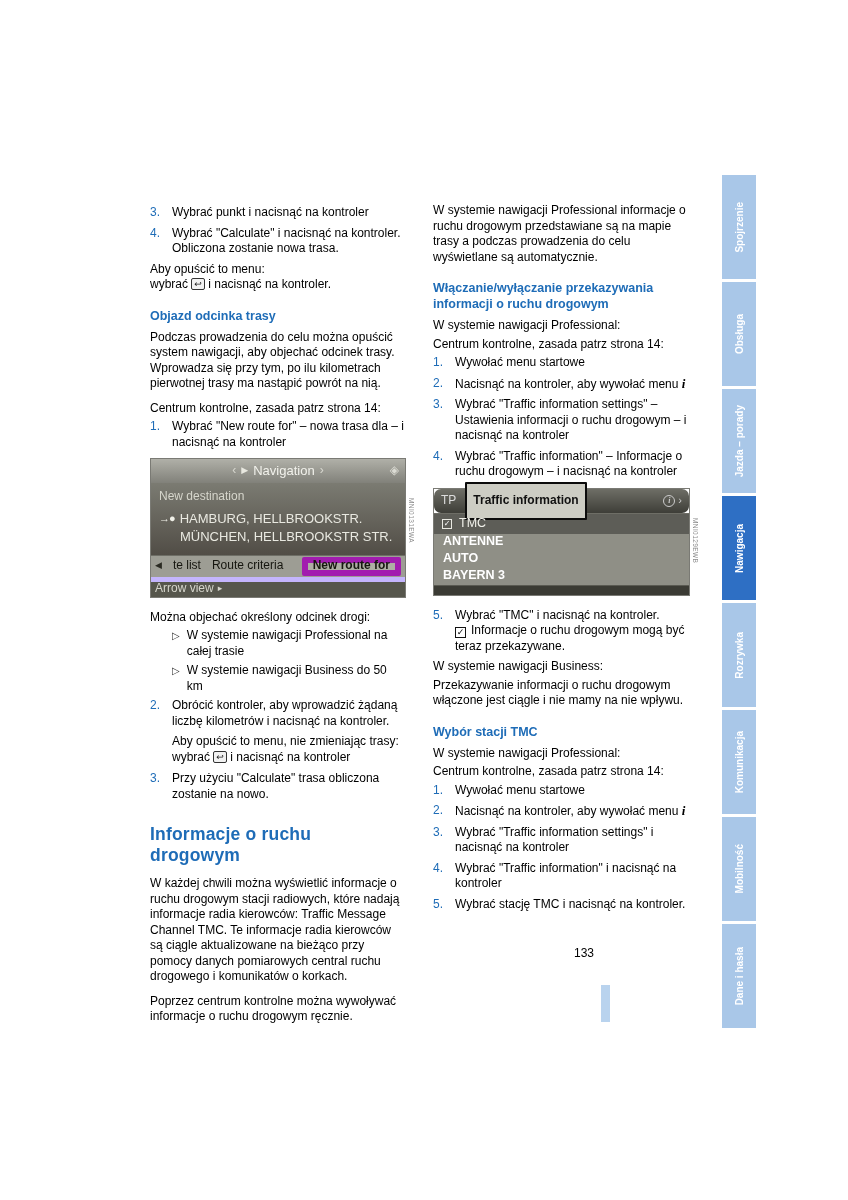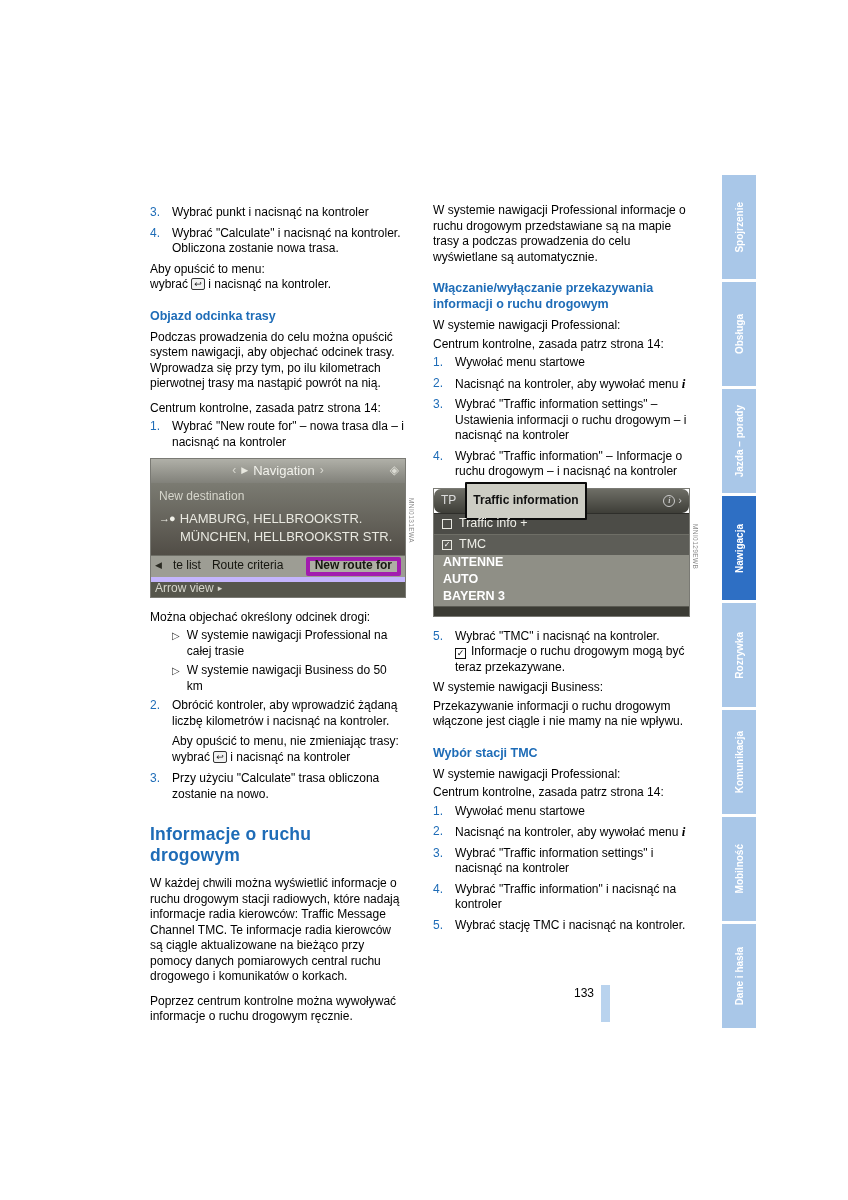--- a/index.html
+++ b/index.html
@@ -40,21 +40,21 @@
   .fig1-hright { position:absolute; right:6px; top:0; height:24px; display:flex; align-items:center;
                  color:#dcdcd4; font-size:12px; }
   .fig1-body { background:linear-gradient(#7b7b72,#514d46); color:#e9e9e1; padding:5px 8px 7px; }
   .fig1-body .ln1 { font-size:12px; color:#d6d6cc; margin:1px 0 6px; }
   .fig1-body .ln  { font-size:13px; margin:3px 0; display:flex; align-items:center; gap:5px; }
   .fig1-body .ln3 { padding-left:21px; }
   .dest-icon { font-size:11px; letter-spacing:-1px; color:#f0f0e8; }
   .fig1-menu { height:22px; background:#9d9d94; display:flex; align-items:center; gap:11px;
                font-size:12px; color:#16160f; padding:0 4px; border-top:1px solid #6e6e66; }
   .fig1-menu .mback { font-size:9px; color:#2a2a22; }
-  .fig1-menu .sel { border:4px solid #a21caf; background:#aeaea4; padding:0 5px; height:19px;
+  .fig1-menu .sel { border:6px solid #a21caf; background:#aeaea4; padding:0 5px; height:19px;
                     display:flex; align-items:center; border-radius:2px; font-weight:bold; margin-left:auto; }
   .fig1-arrowbar { height:20px; background:#56564c; color:#d6d6cc; display:flex; align-items:center;
                    gap:4px; font-size:12px; padding:0 4px; border-top:5px solid #c4b5fd; }
   .fig1-arrowbar .asm { font-size:9px; }
 
   .fig-code { position:absolute; right:-14px; top:28%; writing-mode:vertical-rl; font-size:6.5px;
               color:#8d8d8d; letter-spacing:.4px; }
 
   
   .fig2 { width:257px; }
@@ -78,21 +78,21 @@
   .fig2-bottom { height:10px; background:#3b3b34; border-top:1px solid #5a5a52; }
 
   
   .sidebar { position:absolute; left:722px; top:175px; width:34px; }
   .tab { height:104px; margin-bottom:3px; background:#a9c7e8; display:flex; align-items:center; justify-content:center; overflow:hidden; }
   .tab.active { background:#2e6fc4; }
   .tab span { writing-mode:vertical-rl; transform:rotate(180deg); color:#fff; font-weight:bold;
               font-size:10px; white-space:nowrap; }
 
   
-  .pagenum { position:absolute; left:548px; top:986px; width:46px; text-align:right; font-size:12px; }
+  .pagenum { position:absolute; left:548px; top:946px; width:46px; text-align:right; font-size:12px; }
   .pagebar { position:absolute; left:601px; top:985px; width:9px; height:37px; background:#b9d3ee; }
 </style>
 </head>
 <body>
 
 <div class="page">
 
   <div class="col col-left">
 
     <div class="step">
@@ -212,24 +212,20 @@
 
     <div class="fig fig2">
       <div class="fig2-header">
         <span class="fig2-tp">TP</span>
         <span class="fig2-title">Traffic information</span>
         <span class="fig2-hright">
           <span class="i-circle">i</span>
           <span>›</span>
         </span>
       </div>
-      <div class="fig2-row r1">
-        <span class="cb"></span>
-        <span>Traffic info +</span>
-      </div>
       <div class="fig2-row r2">
         <span class="cb">✓</span>
         <span>TMC</span>
       </div>
       <div class="fig2-stations">
         <div class="fig2-station">ANTENNE</div>
         <div class="fig2-station">AUTO</div>
         <div class="fig2-station">BAYERN 3</div>
       </div>
       <div class="fig2-bottom"></div>

